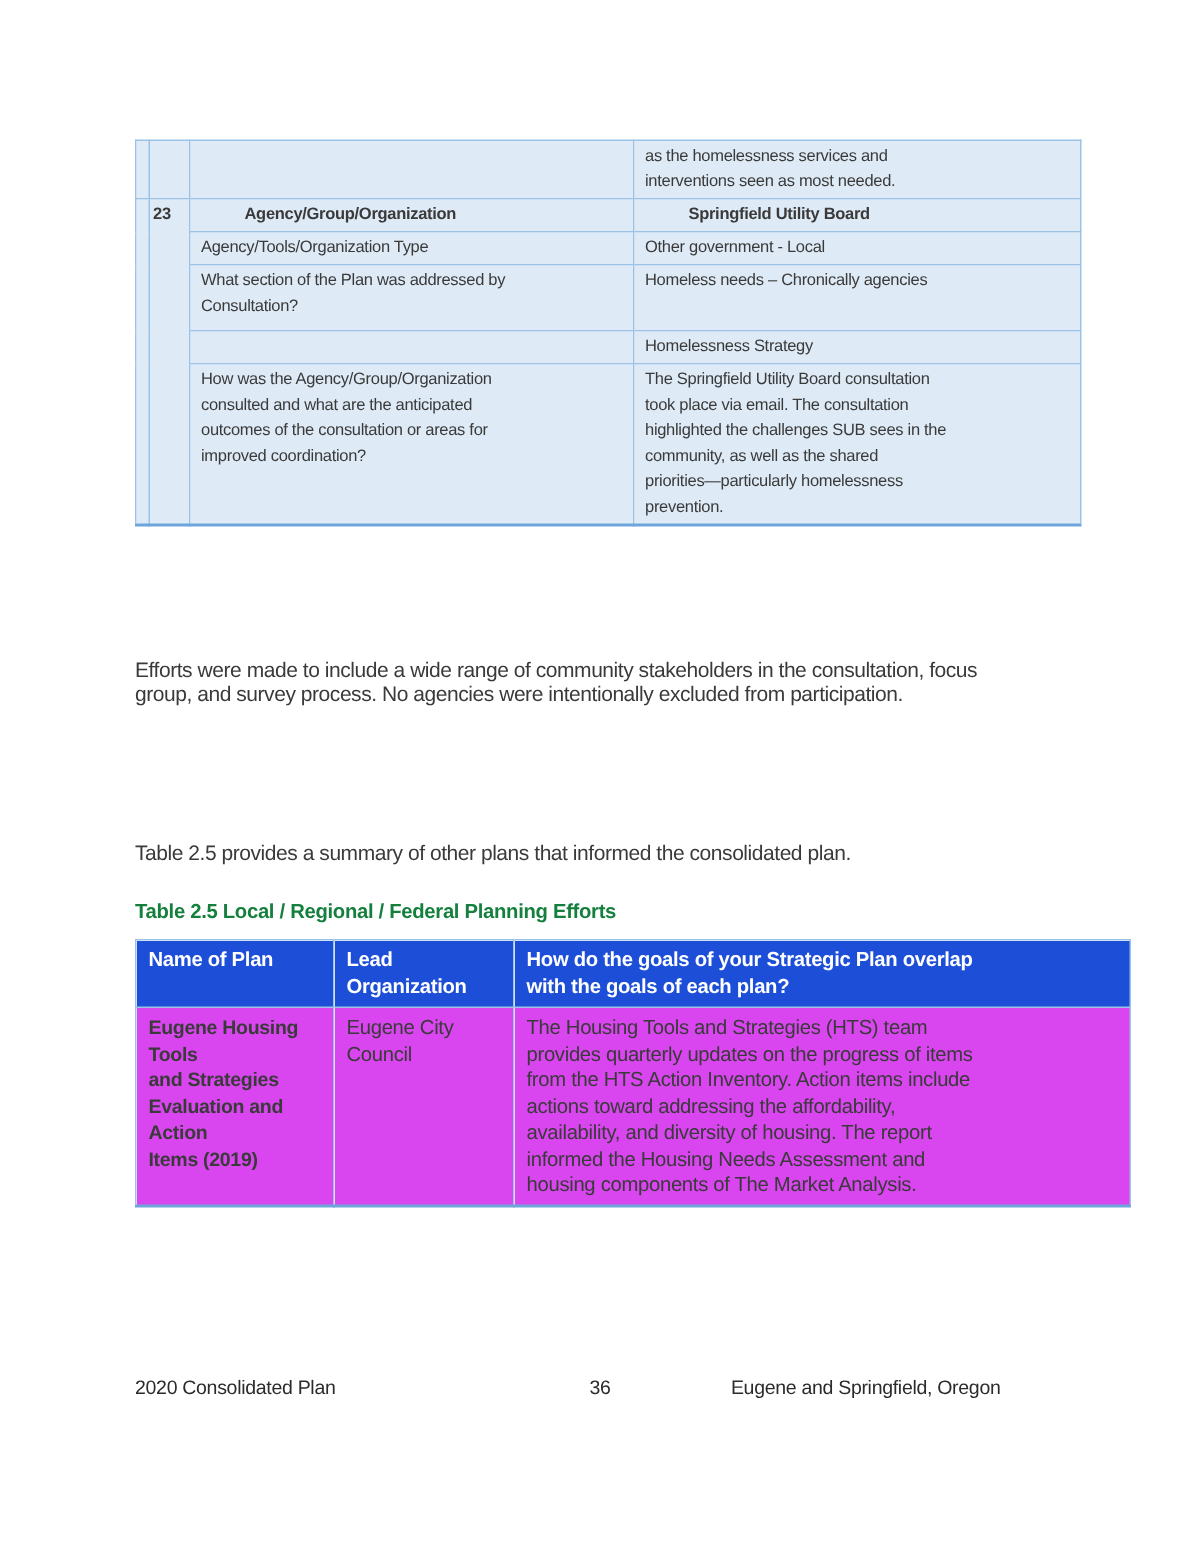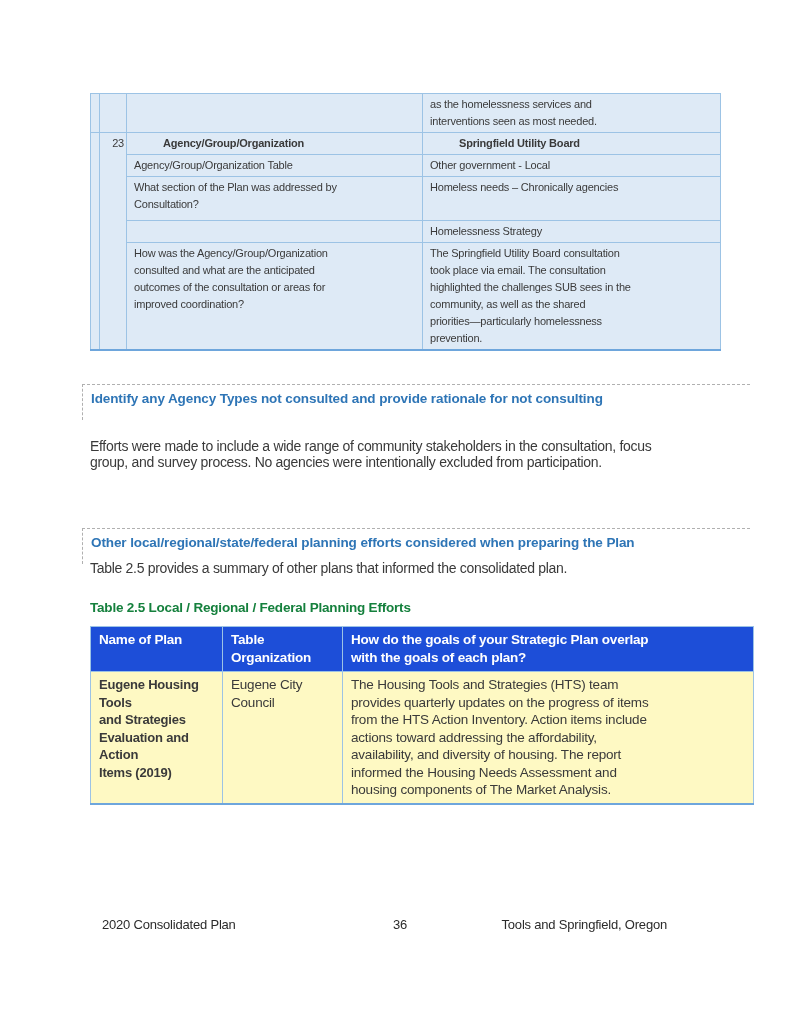--- a/index.html
+++ b/index.html
@@ -25,21 +25,21 @@
   }
   .ctable td {
     border: 1px solid #9cc3e5;
     background: #deeaf6;
     vertical-align: top;
     padding: 2px 7px;
     white-space: pre-line;
     overflow: hidden;
   }
   .ctable { border-bottom: 2px solid #6ea6dc; }
-  .ctable td.numcell { text-align: right; padding: 2px 2px; font-weight: normal; }
+  .ctable td.numcell { text-align: left; padding: 2px 2px; font-weight: bold; }
   .ctable .b { font-weight: bold; padding-left: 36px; }
   .ptable {
     position: absolute;
     left: 90px; top: 626px;
     width: 663px;
     font-size: 13.5px;
     line-height: 17.5px;
     letter-spacing: -0.2px;
   }
   .ptable td, .ptable th {
@@ -49,21 +49,21 @@
     white-space: pre-line;
     overflow: hidden;
     text-align: left;
   }
   .ptable th {
     background: #1d4ed8;
     color: #ffffff;
     font-weight: bold;
     line-height: 18px;
   }
-  .ptable td { background: #fef9c3; color: #3a3a3a; margin-left: 21px; }
+  .ptable td { background: #d946ef; color: #3a3a3a; margin-left: 21px; }
   .ptable td.namecell { font-weight: bold; font-size: 13px; }
   .ptable { border-bottom: 2px solid #6ea6dc; }
   
   .dash-heading {
     position: absolute;
     left: 82px;
     width: 668px;
     min-height: 36px;
     border-top: 1px dashed #b0b0b0;
     border-left: 1px dashed #b0b0b0;
@@ -91,21 +91,21 @@
   .caption {
     position: absolute;
     left: 90px; top: 600px;
     font-size: 13.5px;
     font-weight: bold;
     letter-spacing: -0.2px;
     color: #15803d;
   }
   
   .footer { position: absolute; top: 917px; left: 0; width: 800px; height: 20px; font-size: 13px; letter-spacing: -0.2px; color: #2b2b2b; }
-  .footer .f-left { position: absolute; left: 90px; margin-left: 12px; }
+  .footer .f-left { position: absolute; left: 90px; }
   .footer .f-center { position: absolute; left: 380px; width: 40px; text-align: center; }
   .footer .f-right { position: absolute; left: 460px; width: 207px; text-align: right; }
 </style>
 </head>
 <body>
 
 <div class="page">
 
   <table class="ctable">
     <colgroup>
@@ -122,21 +122,21 @@
       <td>as the homelessness services and
 interventions seen as most needed.</td>
     </tr>
     <tr style="height:22px">
       <td rowspan="5"></td>
       <td rowspan="5" class="numcell">23</td>
       <td class="b">Agency/Group/Organization</td>
       <td class="b">Springfield Utility Board</td>
     </tr>
     <tr style="height:21px">
-      <td>Agency/Group/Organization Table</td>
+      <td>Agency/Tools/Organization Type</td>
       <td>Other government - Local</td>
     </tr>
     <tr style="height:44px">
       <td>What section of the Plan was addressed by
 Consultation?</td>
       <td>Homeless needs – Chronically agencies</td>
     </tr>
     <tr style="height:22px">
       <td></td>
       <td>Homelessness Strategy</td>
@@ -149,41 +149,39 @@
       <td>The Springfield Utility Board consultation
 took place via email. The consultation
 highlighted the challenges SUB sees in the
 community, as well as the shared
 priorities—particularly homelessness
 prevention.</td>
     </tr>
   </tbody>
     </table>
 
-  <div class="dash-heading h1pos">Identify any Agency Types not consulted and provide rationale for not consulting</div>
 
   <div class="para p1pos">Efforts were made to include a wide range of community stakeholders in the consultation, focus
 group, and survey process. No agencies were intentionally excluded from participation.</div>
 
-  <div class="dash-heading h2pos">Other local/regional/state/federal planning efforts considered when preparing the Plan</div>
 
   <div class="para p2pos">Table 2.5 provides a summary of other plans that informed the consolidated plan.</div>
 
   <div class="caption">Table 2.5 Local / Regional / Federal Planning Efforts</div>
 
   <table class="ptable">
     <colgroup>
       <col style="width:132px">
         <col style="width:120px">
         <col style="width:411px">
     </colgroup>
     <tbody>
         <tr style="height:44px">
       <th>Name of Plan</th>
-      <th>Table Organization</th>
+      <th>Lead Organization</th>
       <th>How do the goals of your Strategic Plan overlap
 with the goals of each plan?</th>
     </tr>
     <tr style="height:131px">
       <td class="namecell">Eugene Housing Tools
 and Strategies
 Evaluation and Action
 Items (2019)</td>
       <td>Eugene City Council</td>
       <td>The Housing Tools and Strategies (HTS) team
@@ -193,16 +191,16 @@
 availability, and diversity of housing. The report
 informed the Housing Needs Assessment and
 housing components of The Market Analysis.</td>
     </tr>
   </tbody>
     </table>
 
   <div class="footer">
     <span class="f-left">2020 Consolidated Plan</span>
     <span class="f-center">36</span>
-    <span class="f-right">Tools and Springfield, Oregon</span>
+    <span class="f-right">Eugene and Springfield, Oregon</span>
   </div>
 
 </div>
 
 </body></html>

